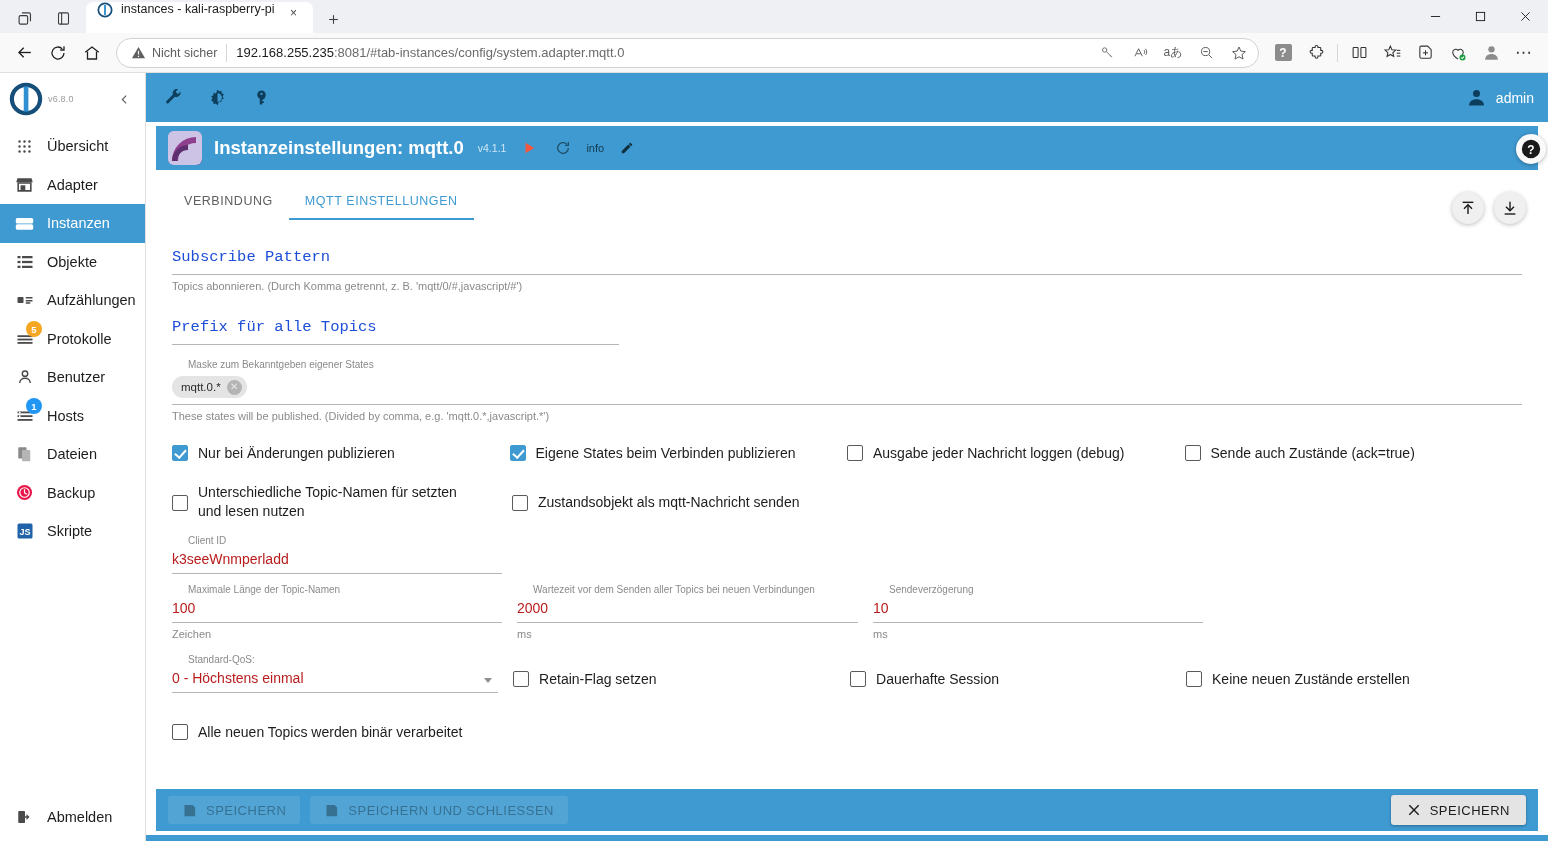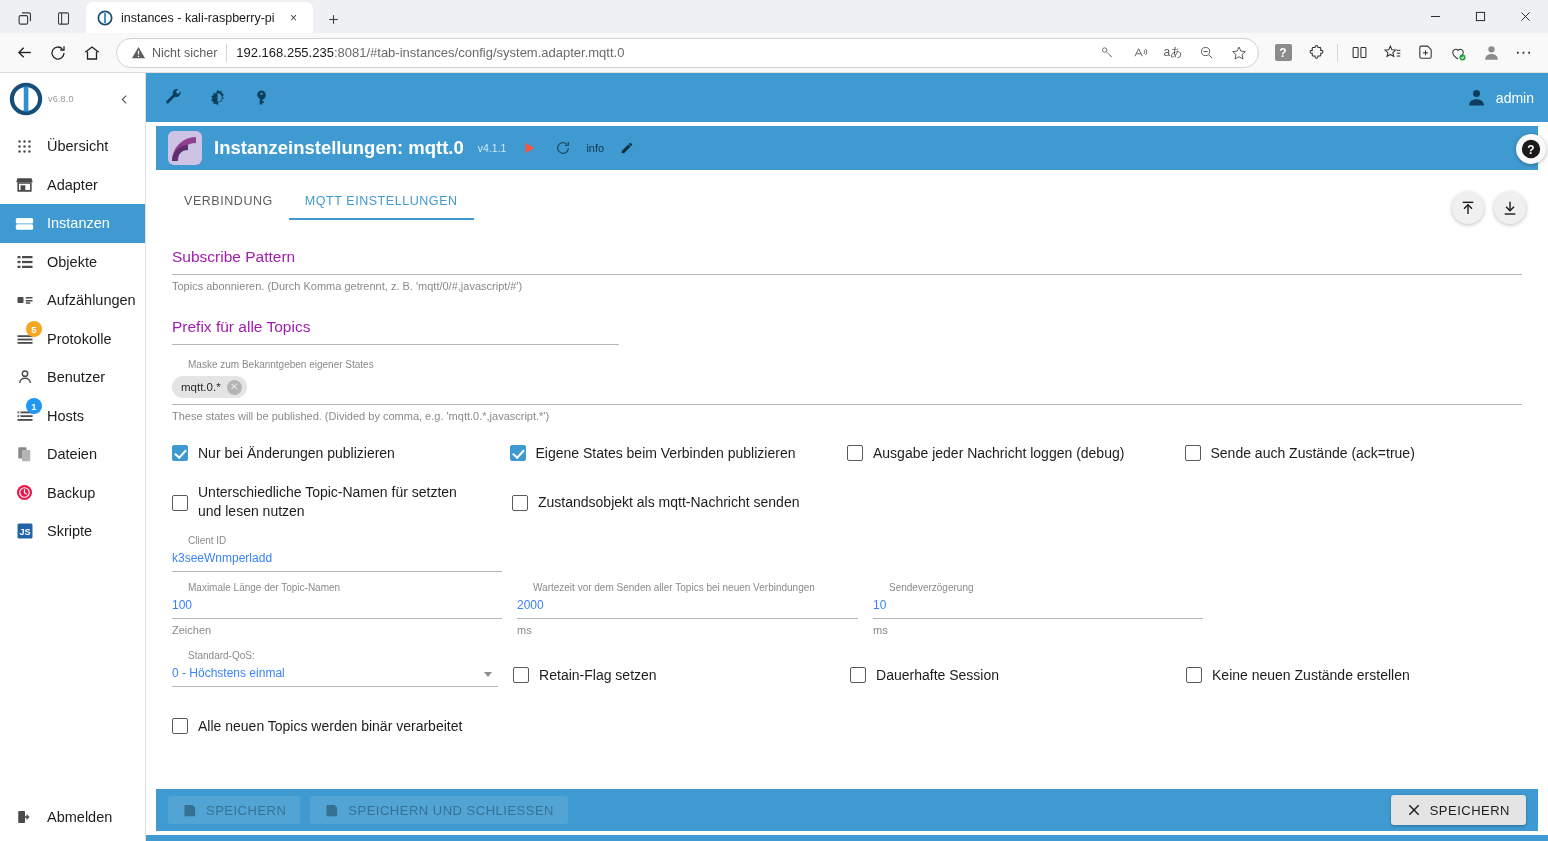--- a/index.html
+++ b/index.html
@@ -15,21 +15,21 @@
   .tabstrip {
     height: 33px; background: #eef0f3; display: flex; align-items: flex-end;
     padding-left: 6px; flex: 0 0 33px; position: relative;
   }
   .tsb {
     width: 38px; height: 30px; display: flex; align-items: center; justify-content: center;
     color: #3b3b3b;
   }
   .tsb svg { display:block; }
   .tab {
-    display: flex; align-items: center; gap: 8px;
+    display: flex; align-items: flex-start; gap: 8px;
     height: 31px; min-width: 215px; padding: 0 8px 0 11px;
     background: #ffffff; border-radius: 7px 7px 0 0; margin-left: 4px;
     font-size: 12px; color: #1b1b1b; position: relative;
   }
   .tab-favicon { width: 16px; height: 16px; flex: 0 0 16px; }
   .tab-title { flex: 1; white-space: nowrap; overflow: hidden; text-overflow: ellipsis; font-size: 12.5px; }
   .tab-close { width: 22px; height: 22px; display:flex; align-items:center; justify-content:center; color:#444; border-radius:4px; }
   .newtab { width: 30px; height: 28px; display:flex; align-items:center; justify-content:center; color:#404040; margin-left: 6px; }
   .wincontrols { position: absolute; right: 0; top: 0; height: 33px; display: flex; }
   .wc { width: 45px; height: 33px; display: flex; align-items: center; justify-content: center; color: #1b1b1b; }
@@ -119,24 +119,24 @@
     content:''; position:absolute; left: 0; right: 0; bottom: 0; height: 2px; background:#3f9ad1;
   }
   .fab-group { position:absolute; right: 12px; bottom: 4px; display:flex; gap:10px; }
   .fab { width:32px;height:32px;border-radius:50%;background:#f0f0f0; display:flex;align-items:center;justify-content:center;
          box-shadow: 0 1px 4px rgba(0,0,0,.26); color:#1a1a1a;}
 
   .form-area { flex:1; overflow: hidden; padding: 16px 16px 0 16px; }
 
   .field { position: relative; margin-bottom: 2px; }
   .fl-top { font-size: 10px; color: #8a8a8a; margin-bottom: 2px; margin-left: 16px; }
-  .fl-big { font-size: 15.5px; color: #a21caf; padding: 4px 0 20px 0; }
+  .fl-big { font-size: 15.5px; color: #1d4ed8; padding: 4px 0 20px 0; font-family: Liberation Mono, monospace; }
   .fline { border-bottom: 1px solid #b5b5b5; }
   .fhelp { font-size: 11px; color: #8a8a8a; padding-top: 5px; }
-  .fval { font-size: 12px; color: #3b82f6; padding: 3px 0 6px 0; }
+  .fval { font-size: 14px; color: #b91c1c; padding: 3px 0 6px 0; }
 
   .chip-wrap { padding: 4px 0 6px 0; }
   .chip {
     display:inline-flex; align-items:center; gap:6px; height: 22px; padding: 0 5px 0 9px;
     background: #e4e4e4; border-radius: 11px; font-size: 11.5px; color: #2a2a2a;
   }
   .chip-x { width:15px;height:15px;border-radius:50%;background:#b4b4b4;display:flex;align-items:center;justify-content:center;color:#e9e9e9;font-size:10px;line-height:1;}
 
   .cols { display: flex; }
   .cb-row { display: flex; align-items: flex-start; gap: 10px; }

